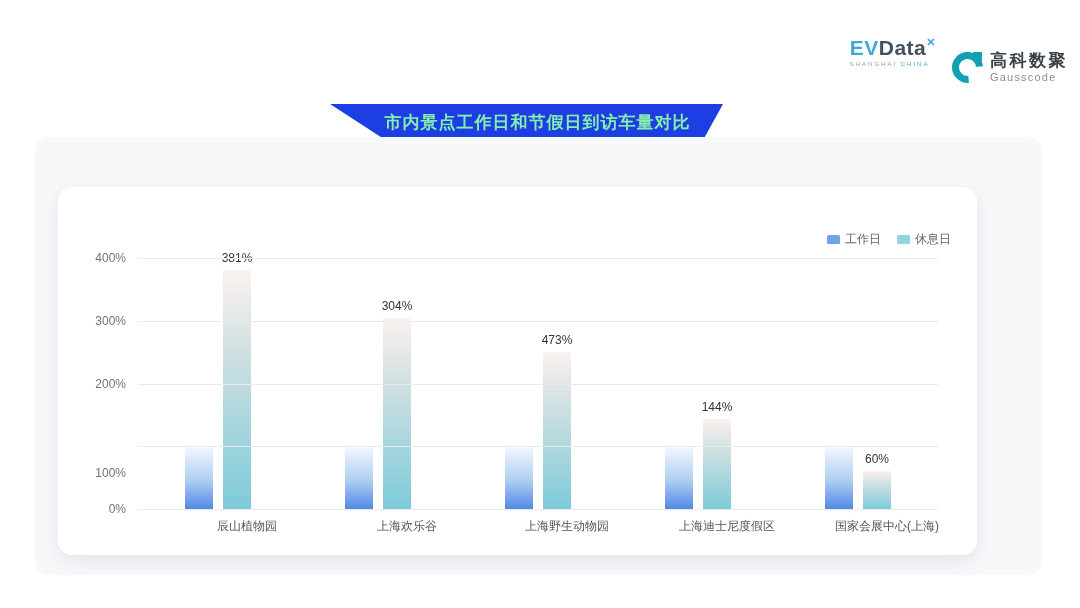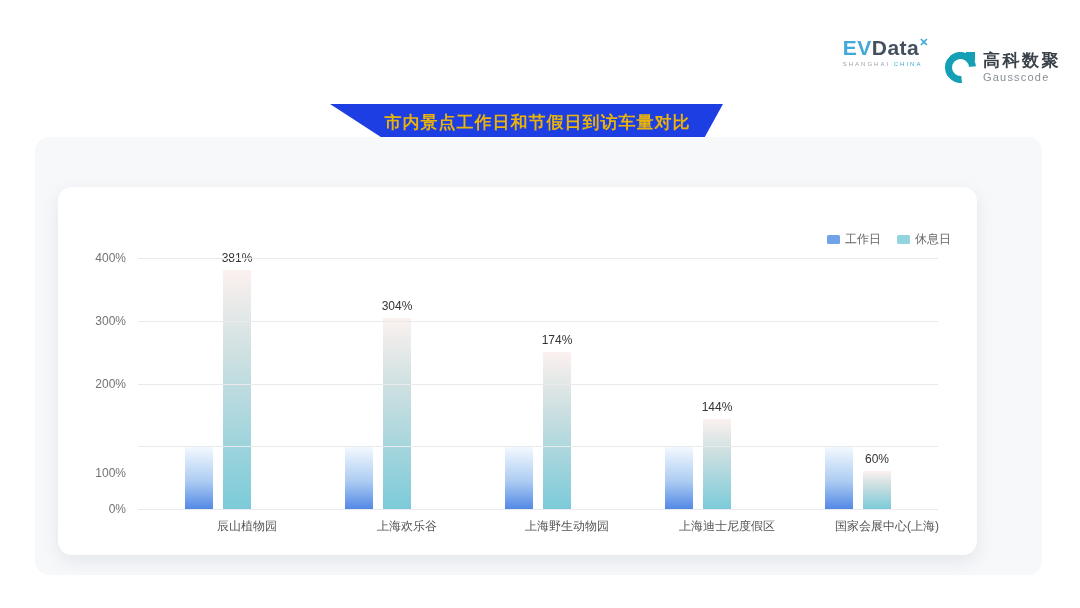--- a/index.html
+++ b/index.html
@@ -5,21 +5,21 @@
   * { margin:0; padding:0; box-sizing:border-box; }
   html,body { width:1080px; height:608px; }
   body {
     font-family:"Liberation Sans", sans-serif;
     background:#ffffff;
     position:relative;
     overflow:hidden;
   }
 
   
-  .logos { position:absolute; top:20px; right:19px; display:flex; align-items:center; gap:16px; }
+  .logos { position:absolute; top:20px; right:12px; display:flex; align-items:center; gap:16px; }
   .evdata { display:flex; flex-direction:column; line-height:1; }
   .evdata-main { font-size:21px; font-weight:bold; letter-spacing:.5px; }
   .evdata-main .ev { color:#41a9da; }
   .evdata-main .dt { color:#44505f; }
   .evdata-main .xmark { color:#41a9da; font-size:11px; vertical-align:top; font-weight:bold; }
   .evdata-sub { font-size:6px; letter-spacing:2px; margin-top:3px; color:#9aa4ad; }
   .evdata-sub .cn { color:#41a9da; }
 
   .gausscode { display:flex; align-items:center; gap:7px;margin-top:32px; }
   .g-icon { width:31px; height:31px; position:relative; }
@@ -27,21 +27,21 @@
             border-top-color:transparent; transform:rotate(130deg); }
   .g-dot { position:absolute; top:0; right:1px; width:9px; height:9px; background:#139fb4; }
   .gc-text { display:flex; flex-direction:column; line-height:1.1; }
   .gc-cn { font-size:17px; font-weight:bold; color:#3a4148; letter-spacing:2.5px; }
   .gc-en { font-size:11px; color:#878f96; letter-spacing:1.2px; }
 
   
   .banner { position:absolute; left:330px; top:104px; width:393px; height:37px;
             clip-path:polygon(0 0, 100% 0, 94.8% 100%, 14.5% 100%);
             display:flex; align-items:center; justify-content:center; }
-  .banner-text { color:#eab308; font-weight:bold; font-size:17px; letter-spacing:1px; padding-left:22px; }
+  .banner-text { color:#86efac; font-weight:bold; font-size:17px; letter-spacing:1px; padding-left:22px; }
 
   
   .panel { position:absolute; left:35px; top:137px; width:1007px; height:438px;
            background:#f7f8fa; border-radius:14px; }
   .card { position:absolute; left:23px; top:50px; width:919px; height:368px;
           background:#ffffff; border-radius:14px;
           box-shadow:0 6px 18px rgba(150,160,175,.20); }
 
   
   .legend { position:absolute; top:44px; right:26px; display:flex; gap:16px; align-items:center; }
@@ -111,21 +111,21 @@
           </div>
           <div class="group">
             <div class="bar bar-a" style="height: 25%; background: linear-gradient(rgb(244, 250, 255) 0%, rgb(174, 205, 242) 55%, rgb(83, 137, 230) 100%);"></div>
             <div class="bar bar-b" style="height: 76%; background: linear-gradient(rgb(251, 241, 239) 0%, rgb(207, 224, 225) 35%, rgb(124, 203, 217) 100%);"></div>
             <span class="value-label" style="bottom: calc(76% + 5px);">304%</span>
             <span class="cat-label">上海欢乐谷</span>
           </div>
           <div class="group">
             <div class="bar bar-a" style="height: 25%; background: linear-gradient(rgb(244, 250, 255) 0%, rgb(174, 205, 242) 55%, rgb(83, 137, 230) 100%);"></div>
             <div class="bar bar-b" style="height: 62.75%; background: linear-gradient(rgb(251, 241, 239) 0%, rgb(207, 224, 225) 35%, rgb(124, 203, 217) 100%);"></div>
-            <span class="value-label" style="bottom: calc(62.75% + 5px);">174%</span>
+            <span class="value-label" style="bottom: calc(62.75% + 5px);">473%</span>
             <span class="cat-label">上海野生动物园</span>
           </div>
           <div class="group">
             <div class="bar bar-a" style="height: 25%; background: linear-gradient(rgb(244, 250, 255) 0%, rgb(174, 205, 242) 55%, rgb(83, 137, 230) 100%);"></div>
             <div class="bar bar-b" style="height: 36%; background: linear-gradient(rgb(251, 241, 239) 0%, rgb(207, 224, 225) 35%, rgb(124, 203, 217) 100%);"></div>
             <span class="value-label" style="bottom: calc(36% + 5px);">144%</span>
             <span class="cat-label">上海迪士尼度假区</span>
           </div>
           <div class="group">
             <div class="bar bar-a" style="height: 25%; background: linear-gradient(rgb(244, 250, 255) 0%, rgb(174, 205, 242) 55%, rgb(83, 137, 230) 100%);"></div>

